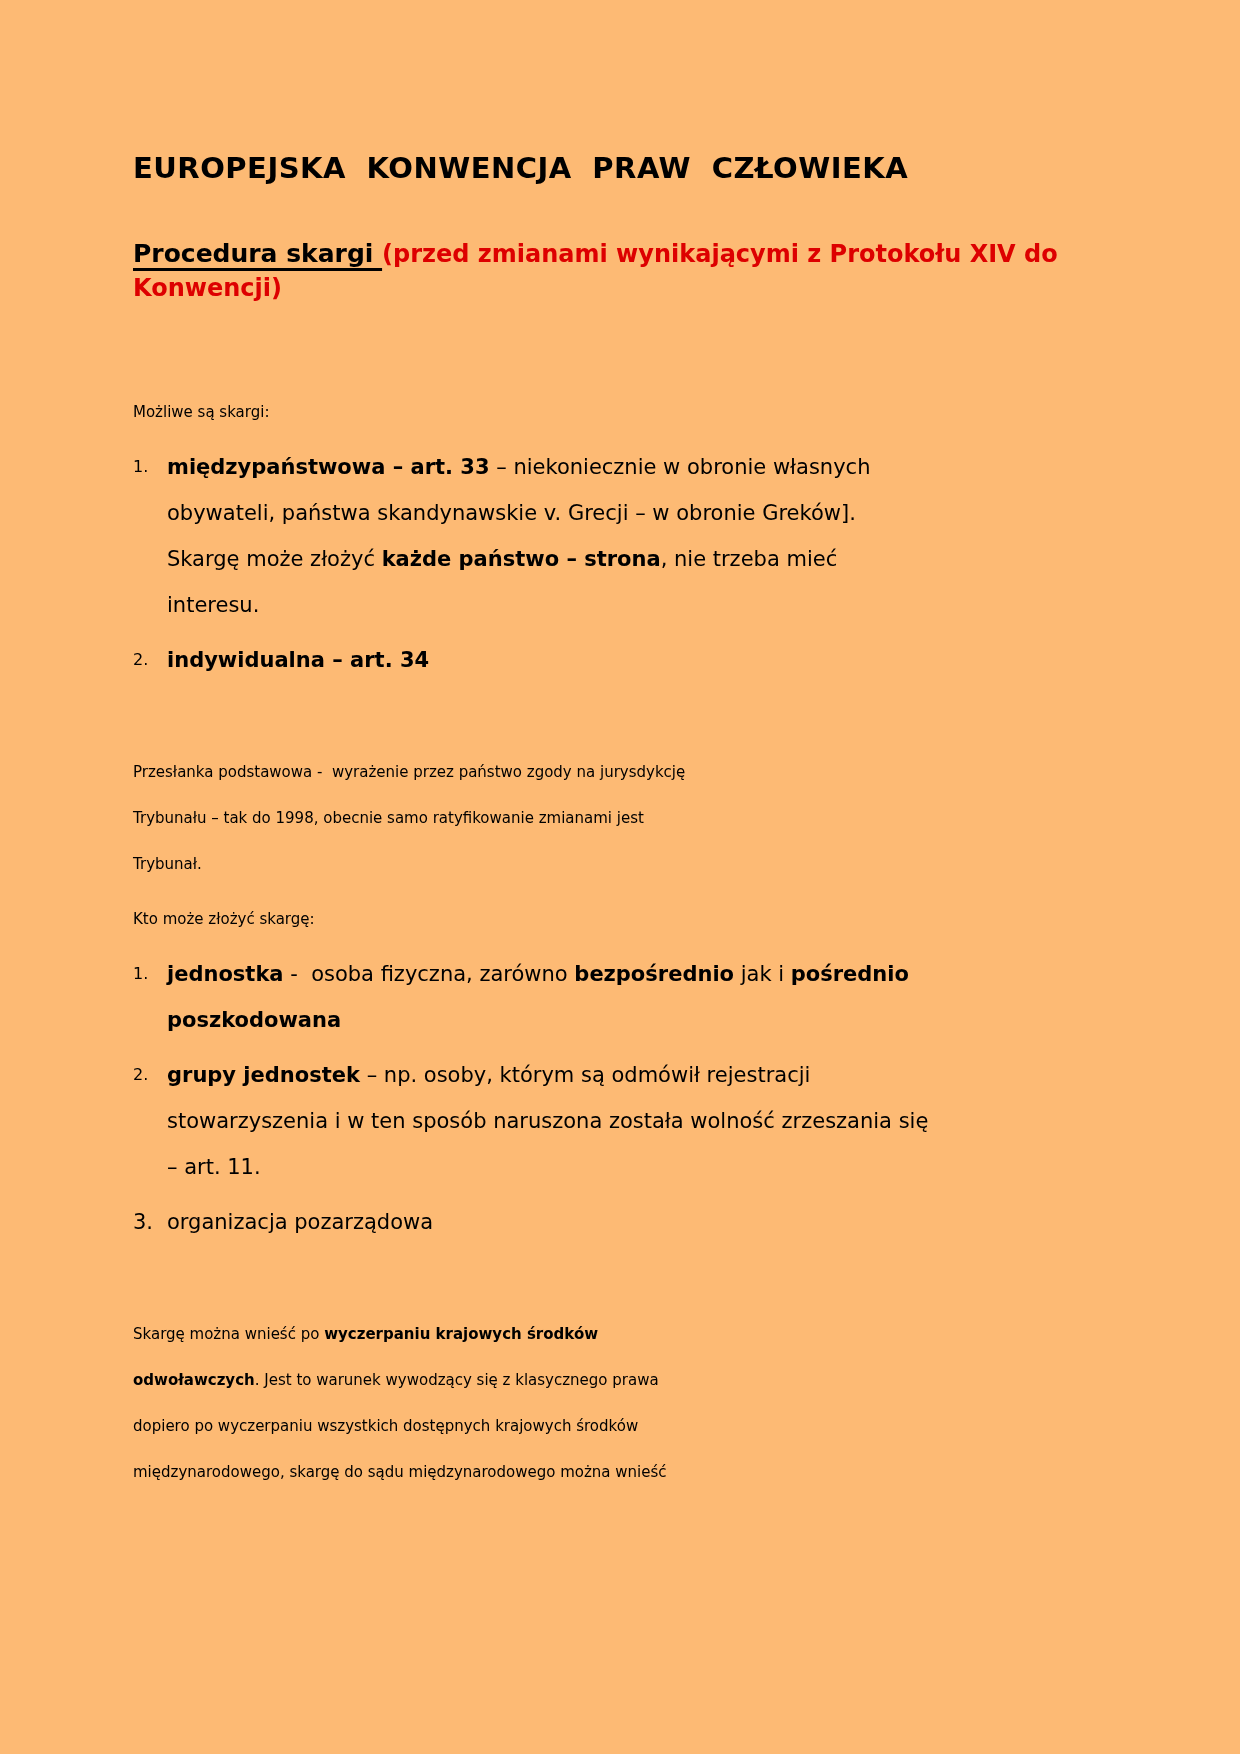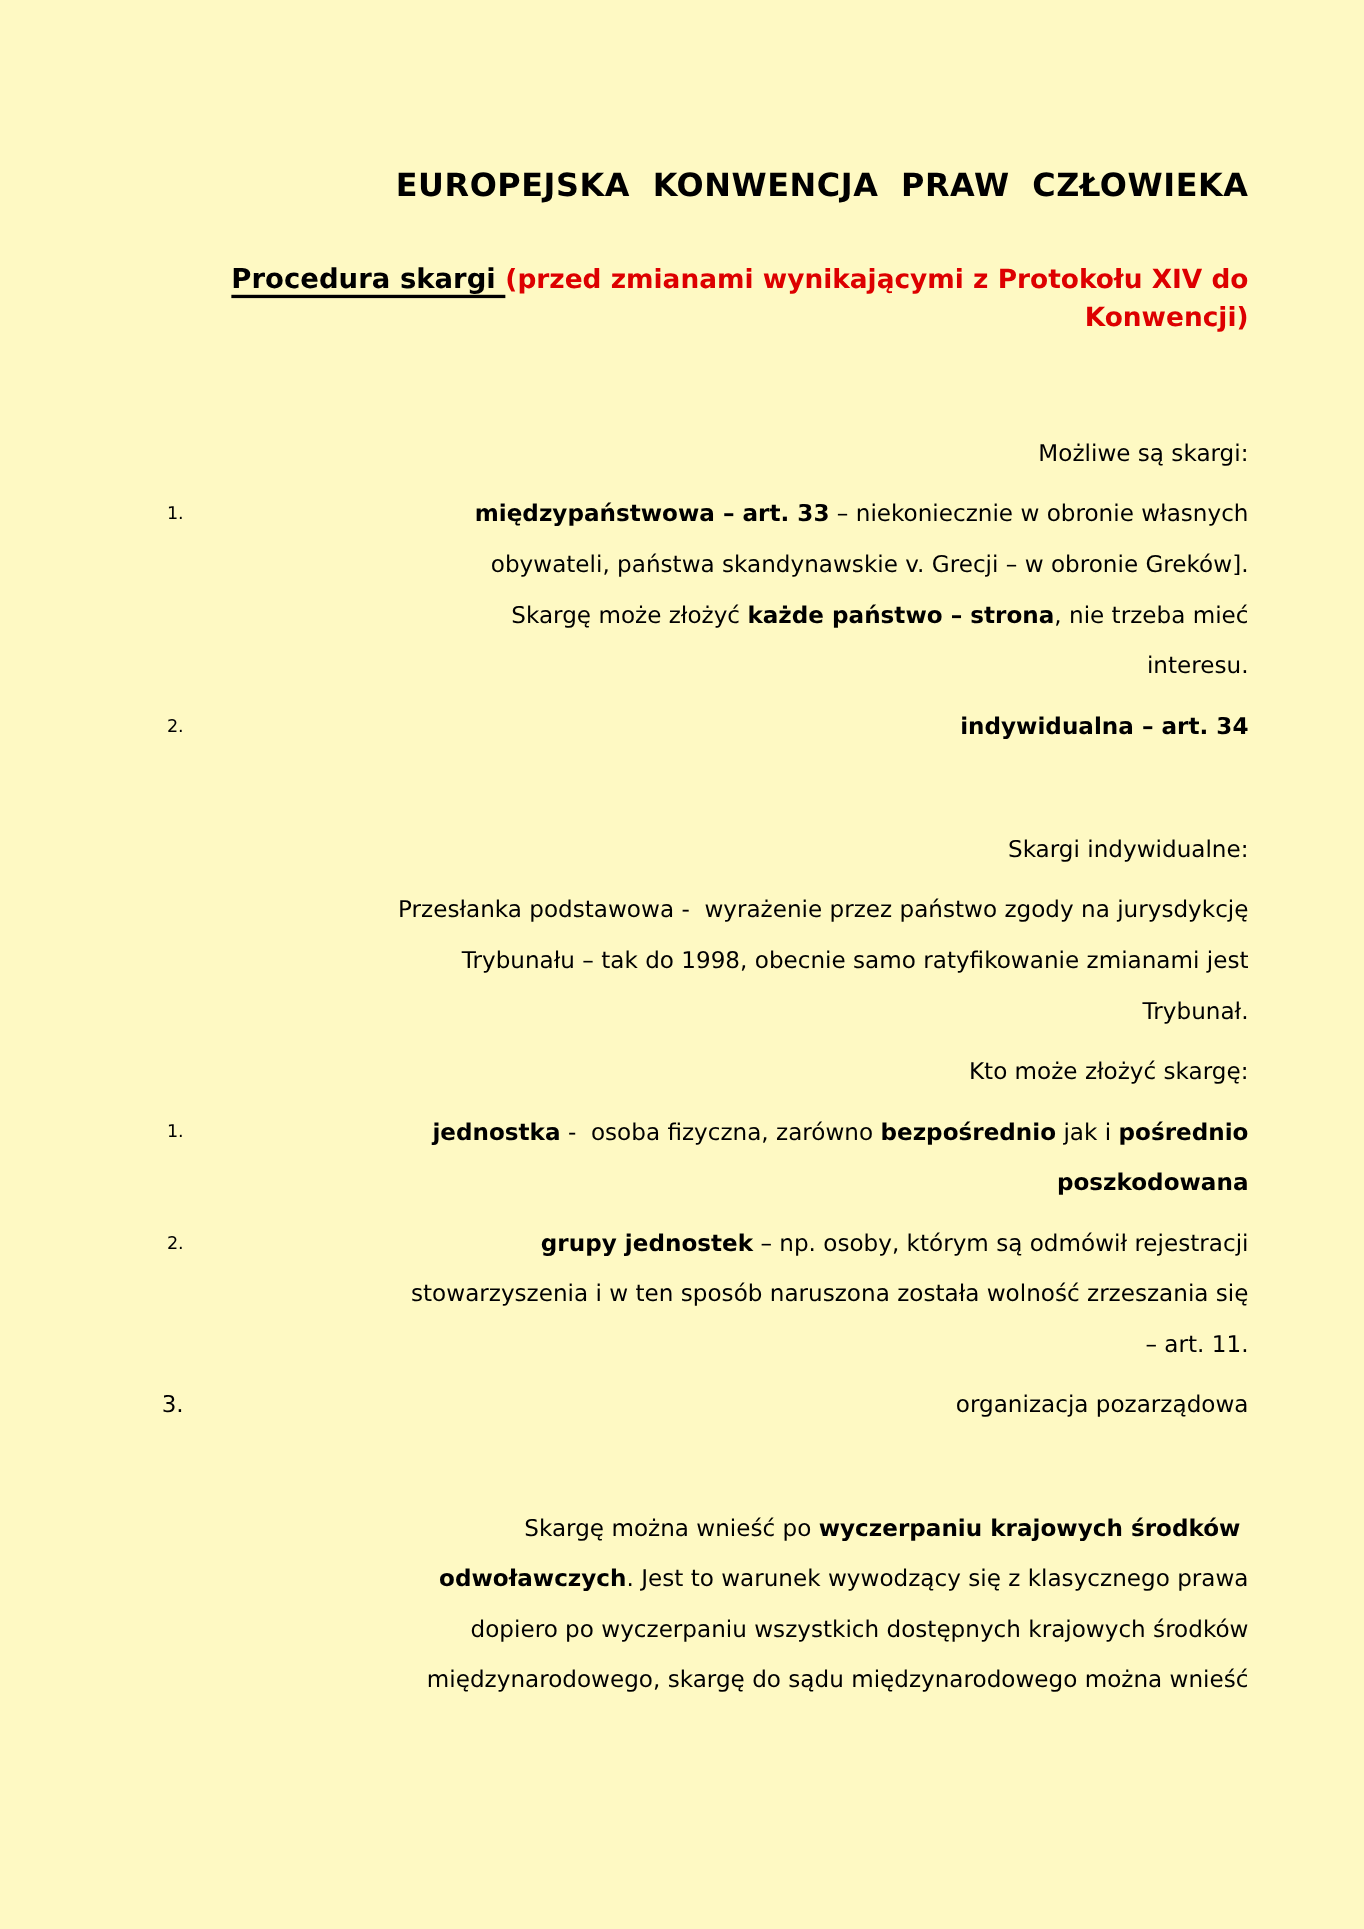--- a/index.html
+++ b/index.html
@@ -1,27 +1,26 @@
 <!DOCTYPE html>
 <html lang="pl"><head>
 <meta charset="utf-8">
 <style>
   html, body { margin: 0; padding: 0; background: #ffffff; }
   .page {
     position: relative;
     width: 1240px;
     height: 1754px;
     margin: 0 auto;
-    background: #fef9c3;
+    background: #fdba74;
     box-sizing: border-box;
     padding: 150px 105px 0 133px;
     font-family: "DejaVu Sans", "Liberation Sans", sans-serif;
     color: #000000;
     overflow: hidden;
-    text-align: right;
   }
   .doc-title {
     margin: 0;
     font-size: 29px;
     font-weight: bold;
     letter-spacing: 0.5px;
     word-spacing: 10px;
     line-height: 36px;
     color: #000000;
   }
@@ -38,21 +37,21 @@
     text-decoration-thickness: 2.5px;
     text-underline-offset: 6px;
   }
   .subtitle-note {
     color: #dd0000;
     font-size: 24px;
     font-weight: bold;
   }
   .para {
     margin: 0 0 9px 0;
-    font-size: 21px;
+    font-size: 15px;
     line-height: 46px;
   }
   .li {
     display: flex;
     margin: 0 0 9px 0;
     font-size: 21px;
     line-height: 46px;
   }
   .num {
     flex: none;
@@ -96,23 +95,20 @@
         </div>
       </div>
       <div class="li">
         <span class="num">2.</span>
         <div class="li-body">
           <span class="line"><span class="run b u">indywidualna – art. 34</span></span>
         </div>
       </div>
       <div class="spacer"></div>
       <div class="para">
-        <span class="line"><span class="run">Skargi indywidualne:</span></span>
-      </div>
-      <div class="para">
         <span class="line"><span class="run">Przesłanka podstawowa -  wyrażenie przez państwo zgody na jurysdykcję</span></span>
         <span class="line"><span class="run">Trybunału – tak do 1998, obecnie samo ratyfikowanie zmianami jest</span></span>
         <span class="line"><span class="run">Trybunał.</span></span>
       </div>
       <div class="para">
         <span class="line"><span class="run">Kto może złożyć skargę:</span></span>
       </div>
       <div class="li">
         <span class="num">1.</span>
         <div class="li-body">

